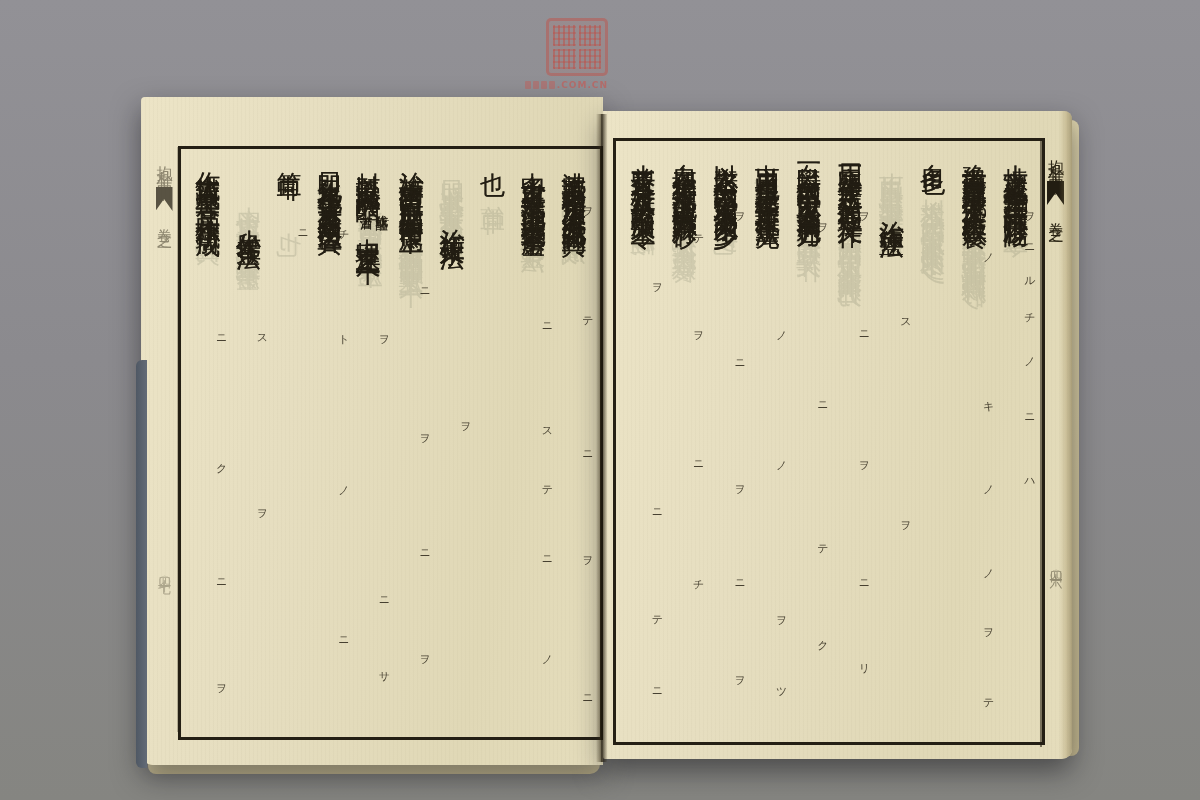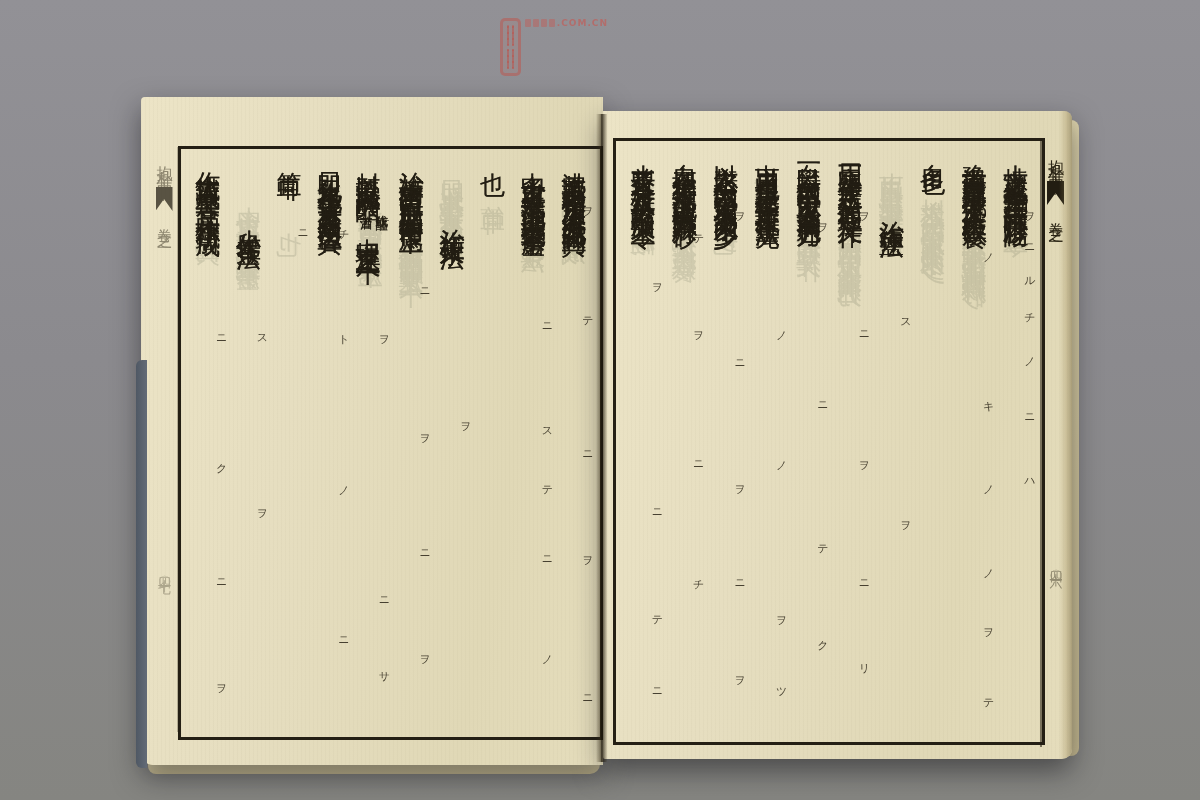--- a/index.html
+++ b/index.html
@@ -54,21 +54,21 @@
   .fishtail{width:17px;height:24px;background:#221d12;margin-top:9px;
     clip-path:polygon(0 0,100% 0,100% 100%,50% 50%,0 100%);}
   .strip-vol{writing-mode:vertical-rl;text-orientation:upright;font-size:15px;letter-spacing:4px;
     color:#2a2415;margin-top:5px;}
   .strip-num{position:absolute;top:418px;writing-mode:vertical-rl;text-orientation:upright;
     font-size:13px;letter-spacing:2px;color:#514b38;opacity:.55;}
   #pageL .strip-title,#pageL .strip-vol{opacity:.66;}
 
   
   .wm{position:absolute;left:500px;top:18px;width:108px;height:94px;z-index:6;
-    display:flex;flex-direction:row;align-items:flex-start;gap:4px;pointer-events:none;}
+    display:flex;flex-direction:column;align-items:flex-end;gap:4px;pointer-events:none;}
   .seal{width:62px;height:58px;border:3px solid rgba(198,70,60,.38);border-radius:5px;
     background:rgba(210,95,85,.10);display:grid;grid-template-columns:1fr 1fr;grid-template-rows:1fr 1fr;
     gap:3px;padding:4px;box-sizing:border-box;}
   .seal i{border-radius:1px;background:
     repeating-linear-gradient(90deg,rgba(198,70,60,.42) 0 2px,transparent 2px 5px),
     repeating-linear-gradient(0deg,rgba(198,70,60,.30) 0 2px,transparent 2px 6px);}
   .wm-url{display:flex;align-items:center;gap:2px;font-family:"DejaVu Sans","Liberation Sans",sans-serif;
     font-size:9px;font-weight:bold;letter-spacing:1px;color:rgba(205,80,72,.55);}
   .wm-url b{width:6px;height:8px;background:rgba(205,80,72,.38);border-radius:1px;}
 </style>

